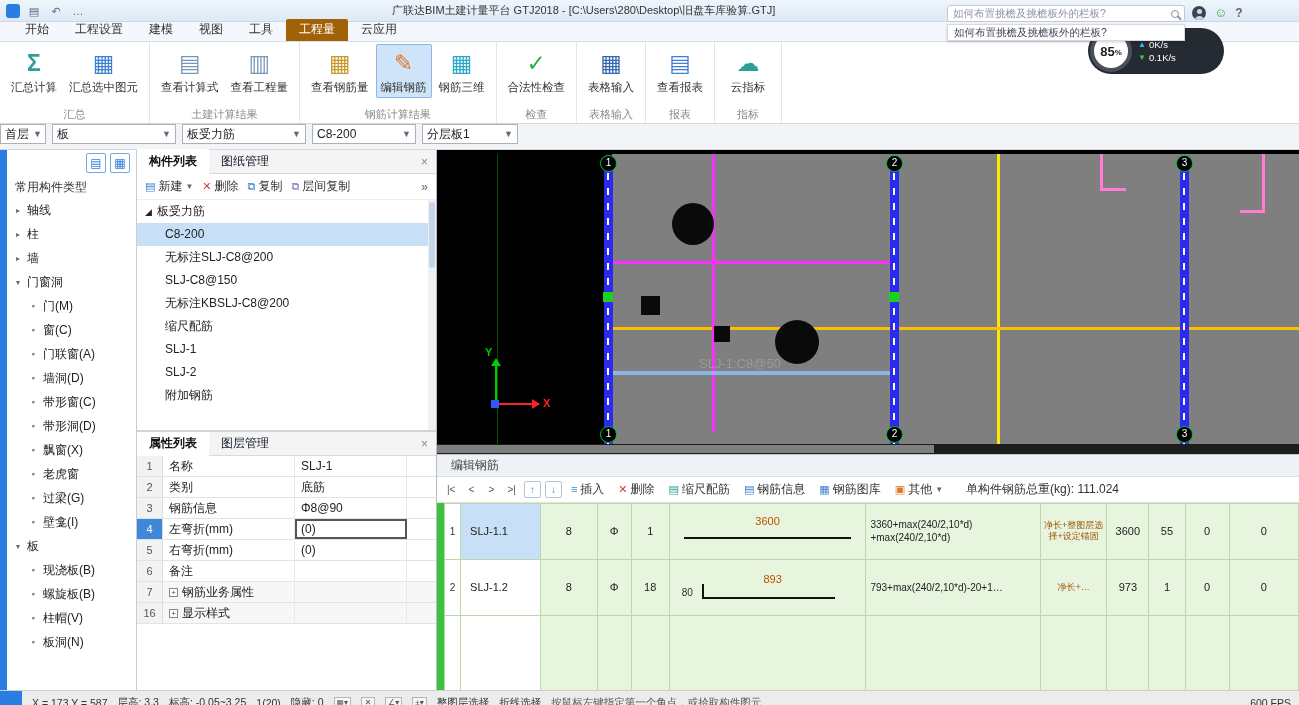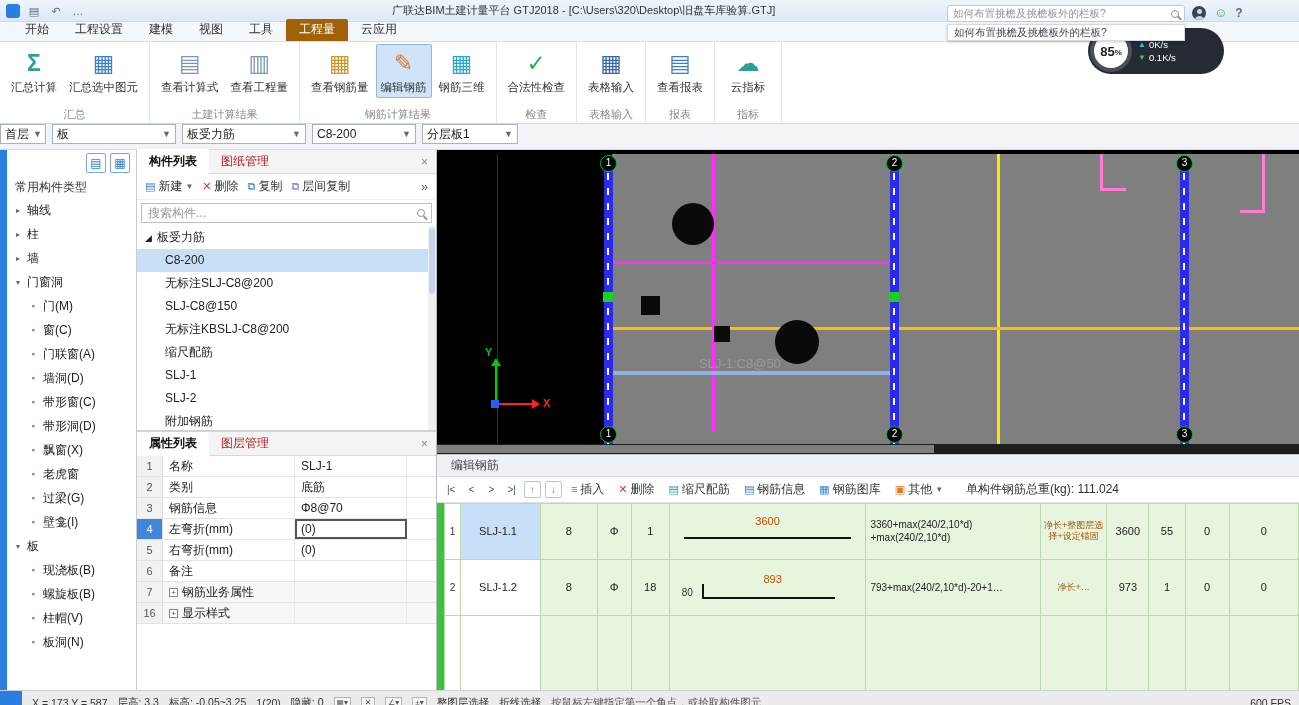--- a/index.html
+++ b/index.html
@@ -43,21 +43,21 @@
   .nav-header{height:22px;line-height:22px;padding-left:8px;color:#333;white-space:nowrap;}
   .nav-list{flex:1;overflow:hidden;}
   .nav-item{height:24px;display:flex;align-items:center;gap:4px;padding-left:6px;white-space:nowrap;color:#222;}
   .nav-item.child{padding-left:20px;}
   .tri{width:10px;font-size:8px;color:#666;text-align:center;}
   .ni-ic{width:12px;font-size:9px;color:#5a87c0;text-align:center;}
 
   
   #middle{width:300px;border-right:1px solid #b8bcc2;display:flex;flex-direction:column;background:#fff;}
   .ptabs{height:24px;background:#f4f4f4;border-bottom:1px solid #d9d9d9;display:flex;align-items:center;font-size:12px;}
-  .ptab{padding:4px 12px;color:#b91c1c;}
+  .ptab{padding:4px 12px;color:#0f172a;}
   .ptab.active{background:#fff;color:#111;font-weight:bold;}
   .pclose{margin-left:auto;padding:0 8px;color:#888;font-size:12px;}
 
   #component-panel{height:282px;display:flex;flex-direction:column;border-bottom:2px solid #d0d4da;}
   .ctoolbar{height:26px;display:flex;align-items:center;gap:1px;padding:0 4px;border-bottom:1px solid #eee;font-size:12px;white-space:nowrap;}
   .tbtn{display:flex;align-items:center;gap:3px;padding:2px 4px;color:#333;}
   .tico{font-size:11px;}
   .more-btn{margin-left:auto;color:#666;padding:0 4px;}
   .csearch{margin:3px 4px;height:20px;border:1px solid #b9c0c9;display:flex;align-items:center;padding:0 6px;color:#999;font-size:12px;}
   .mag{width:8px;height:8px;border:1.5px solid #8a93a3;border-radius:50%;position:relative;margin-left:auto;}
@@ -103,21 +103,21 @@
   .ep-btn{display:flex;align-items:center;gap:3px;padding:2px 5px;color:#333;}
   .ep-total{margin-left:14px;color:#333;}
   .ep-table{height:188px;display:flex;overflow:hidden;}
   .gstrip{width:7px;background:#3cc23c;}
   table.rt{border-collapse:collapse;table-layout:fixed;width:855px;height:188px;}
   .rt th,.rt td{border:1px solid #b9d8ab;overflow:hidden;}
   .rt th{height:21px;background:#f1f1f1;font-weight:normal;font-size:11px;color:#333;}
   .rt th.jh{background:#fbf7cf;}
   .rt td{background:#e7f4de;text-align:center;font-size:11px;color:#222;vertical-align:middle;}
   .rt td.num,.rt th.num{background:#fff;width:16px;font-size:10px;color:#333;}
-  .rt td.id{background:#fff;text-align:left;padding-left:18px;}
+  .rt td.id{background:#fff;text-align:left;padding-left:9px;}
   .rt tr.sel td.id{background:#c7e0f7;}
   .rt tr.data{height:56px;}
   .rt td.shape{position:relative;}
   .dim{position:absolute;text-align:center;color:#c05000;font-size:11px;}
   .hline{position:absolute;height:2px;background:#111;}
   .vline{position:absolute;width:2px;background:#111;}
   .shp-left{position:absolute;font-size:10px;color:#333;}
   .rt td.formula{text-align:left;font-size:10px;padding:2px 4px;line-height:1.3;}
   .blk{display:block;}
   .rt td.desc{font-size:9px;color:#a3570a;padding:1px 2px;line-height:1.3;word-break:break-all;}
@@ -150,21 +150,21 @@
 </head>
 <body>
 
 <div id="app">
 
   <div id="titlebar">
     <span class="app-logo"></span>
     <span class="qicon">▤</span>
     <span class="qicon">↶</span>
     <span class="qicon">…</span>
-    <span id="win-title">广联达BIM土建计量平台 GTJ2018 - [C:\Users\320\Desktop\旧盘车库验算.GTJ]</span>
+    <span id="win-title">广联达BIM土建计量平台 GTJ2018 - [C:\Users\280\Desktop\旧盘车库验算.GTJ]</span>
   </div>
 
   <div id="ribbon-tabs">
     <span class="rtab">开始</span>
     <span class="rtab">工程设置</span>
     <span class="rtab">建模</span>
     <span class="rtab">视图</span>
     <span class="rtab">工具</span>
     <span class="rtab active">工程量</span>
     <span class="rtab">云应用</span>
@@ -383,24 +383,20 @@
             </span>
           <span class="tbtn">
               <span class="tico" style="color:#3f7fd1;">⧉</span>
               <span>复制</span>
             </span>
           <span class="tbtn">
               <span class="tico" style="color:#8a6fc0;">⧉</span>
               <span>层间复制</span>
             </span>
           <span class="more-btn">»</span>
-        </div>
-        <div class="csearch">
-          <span>搜索构件...</span>
-          <span class="mag"></span>
         </div>
         <div class="tree">
           <div class="troot">
               <span class="texp">◢</span>
               <span>板受力筋</span>
             </div>
           <div class="titem selected">C8-200</div>
           <div class="titem">无标注SLJ-C8@200</div>
           <div class="titem">SLJ-C8@150</div>
           <div class="titem">无标注KBSLJ-C8@200</div>
@@ -429,21 +425,21 @@
           </div>
           <div class="prow">
             <div class="pno">2</div>
             <div class="pname">类别</div>
             <div class="pval">底筋</div>
             <div class="pextra"></div>
           </div>
           <div class="prow">
             <div class="pno">3</div>
             <div class="pname">钢筋信息</div>
-            <div class="pval">Φ8@70</div>
+            <div class="pval">Φ8@90</div>
             <div class="pextra"></div>
           </div>
           <div class="prow sel">
             <div class="pno">4</div>
             <div class="pname">左弯折(mm)</div>
             <div class="pval">(0)</div>
             <div class="pextra"></div>
           </div>
           <div class="prow">
             <div class="pno">5</div>

